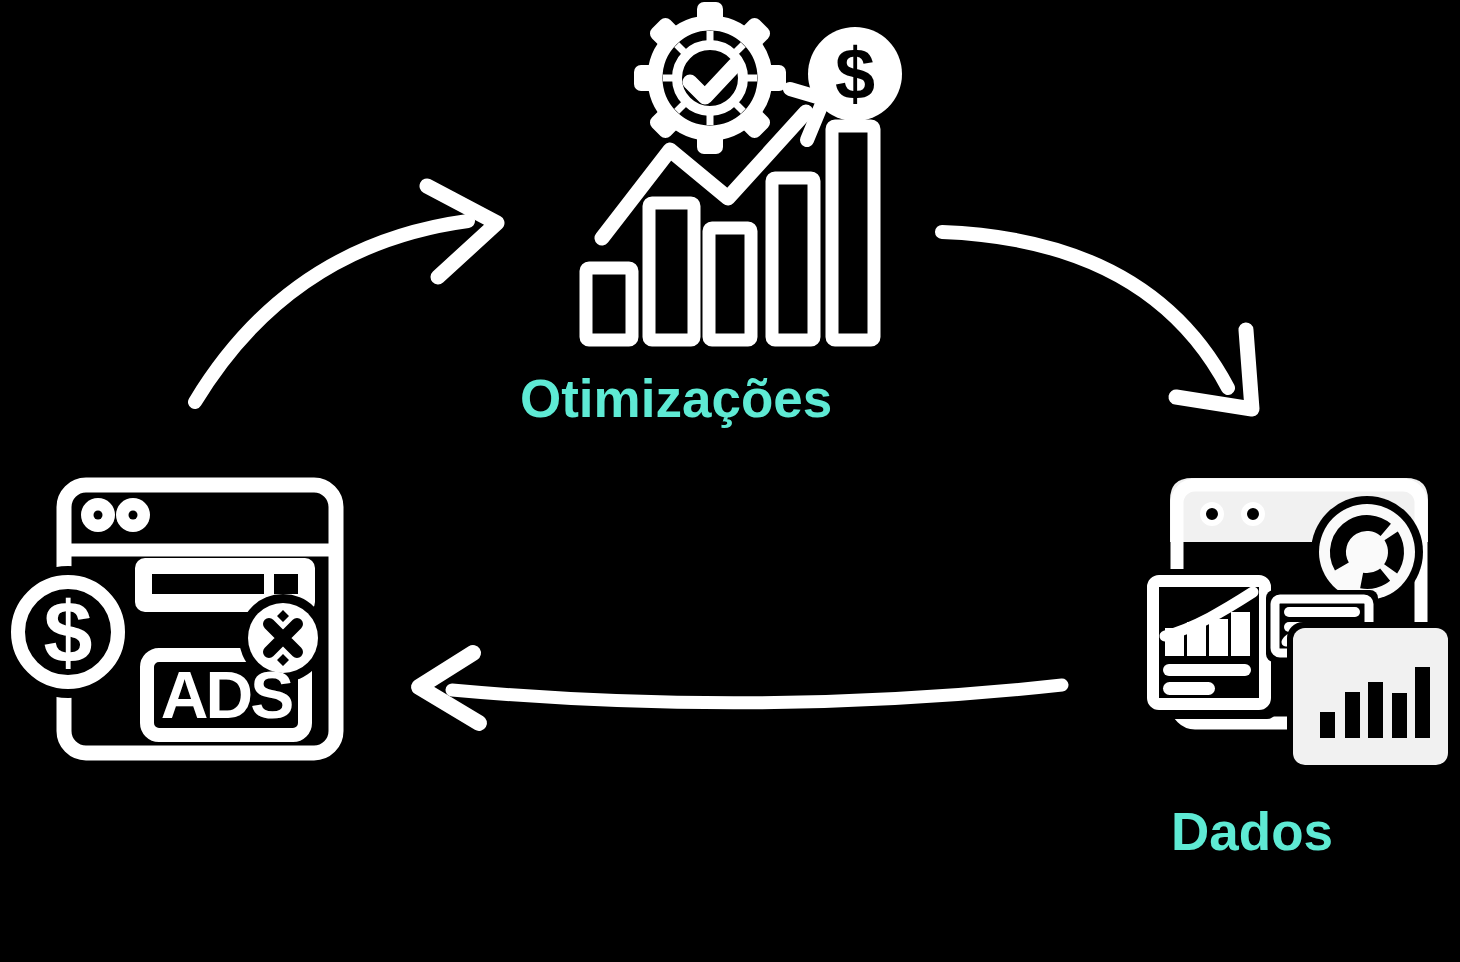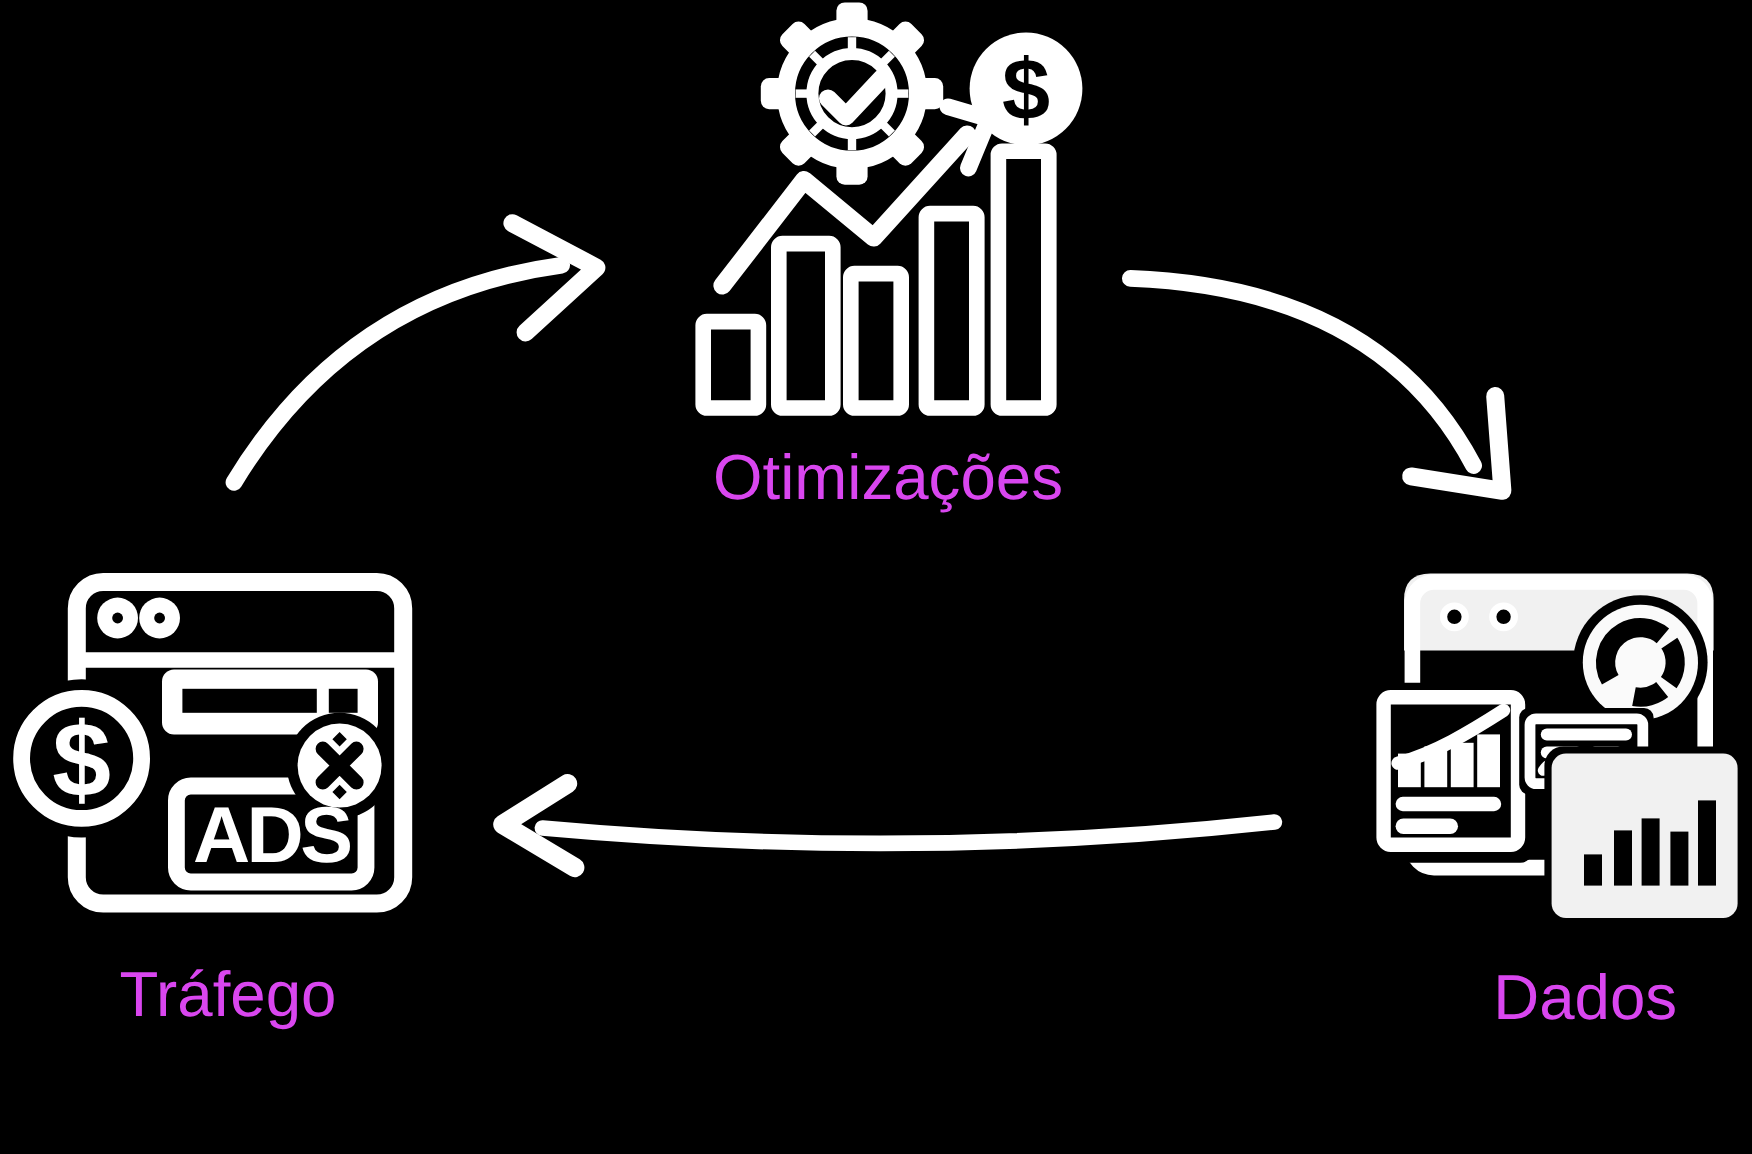--- a/index.html
+++ b/index.html
@@ -3,22 +3,22 @@
 <meta charset="utf-8">
 <style>
   * { margin:0; padding:0; box-sizing:border-box; }
   html,body { background:#000; }
   .canvas {
     position:relative; width:1460px; height:962px; background:#000;
     overflow:hidden; font-family:"Liberation Sans", sans-serif;
   }
   .abs { position:absolute; }
   .node-label {
-    position:absolute; color:#d946ef; font-weight:normal; font-size:53px;
-    text-align:center; line-height:1.1; letter-spacing:0;
+    position:absolute; color:#5eead4; font-weight:bold; font-size:53px;
+    text-align:left; line-height:1.1; letter-spacing:0;
   }
   svg { display:block; overflow:visible; }
   svg text { font-family:"Liberation Sans","DejaVu Sans",sans-serif; font-weight:bold; }
 </style>
 </head>
 <body>
 
 <div class="canvas">
 
   <svg class="abs" style="left:568px; top:0;" width="340" height="348" viewBox="0 0 340 348">
@@ -161,17 +161,16 @@
       <path stroke-width="15" d="M1246,330 L1252,409 L1176,397"></path>
     </g>
     <g>
       <path stroke-width="13" d="M1062,685 Q760,718 452,690"></path>
       <path stroke-width="16" d="M473,653 L419,687 L479,723"></path>
     </g>
   </svg>
 
   <div class="node-label" style="left:520px; top:370px; width:440px;">Otimizações</div>
 
-  <div class="node-label" style="left:40px; top:801px; width:300px;">Tráfego</div>
 
   <div class="node-label" style="left:1171px; top:803px; width:300px;">Dados</div>
 
 </div>
 
 </body></html>

